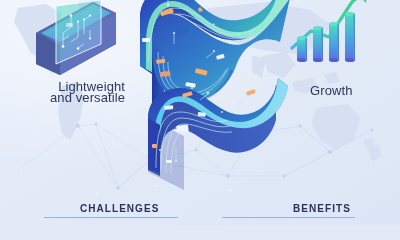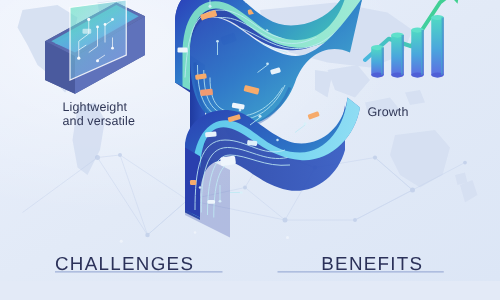--- a/index.html
+++ b/index.html
@@ -11,34 +11,35 @@
   }
   #stage{
     position:absolute; inset:0; width:400px; height:225px;
     background:linear-gradient(160deg,#e8eefb 0%,#e2eaf7 45%,#dde7f6 100%);
     overflow:hidden;
   }
   .layer{ position:absolute; inset:0; width:400px; height:225px; }
   .label{
     position:absolute;
     color:#2f3656;
-    font-size:10px;
+    font-size:13px;
     line-height:11px;
     letter-spacing:.1px;
     white-space:pre-line;
-    text-align:left;
+    text-align:right;
   }
   #lbl-light{ left:50px; top:81px; }
-  #lbl-growth{ left:294px; top:85px; }
+  #lbl-growth{ left:310px; top:85px; }
   .section-head{
     position:absolute;
     color:#2b3159;
-    font-size:15px;
-    font-weight:normal;
+    font-size:10px;
+    font-weight:bold;
     letter-spacing:1.05px;
+    margin-left:36px;
   }
   .section-rule{
     position:absolute;
     height:1px;
     background:#9fb0d8;
   }
   #head-challenges{ left:44px; top:203px; }
   #rule-challenges{ left:44px; top:217px; width:134px; }
   #head-benefits{ left:222px; top:203px;padding-left:35px; }
   #rule-benefits{ left:222px; top:217px; width:133px; }

